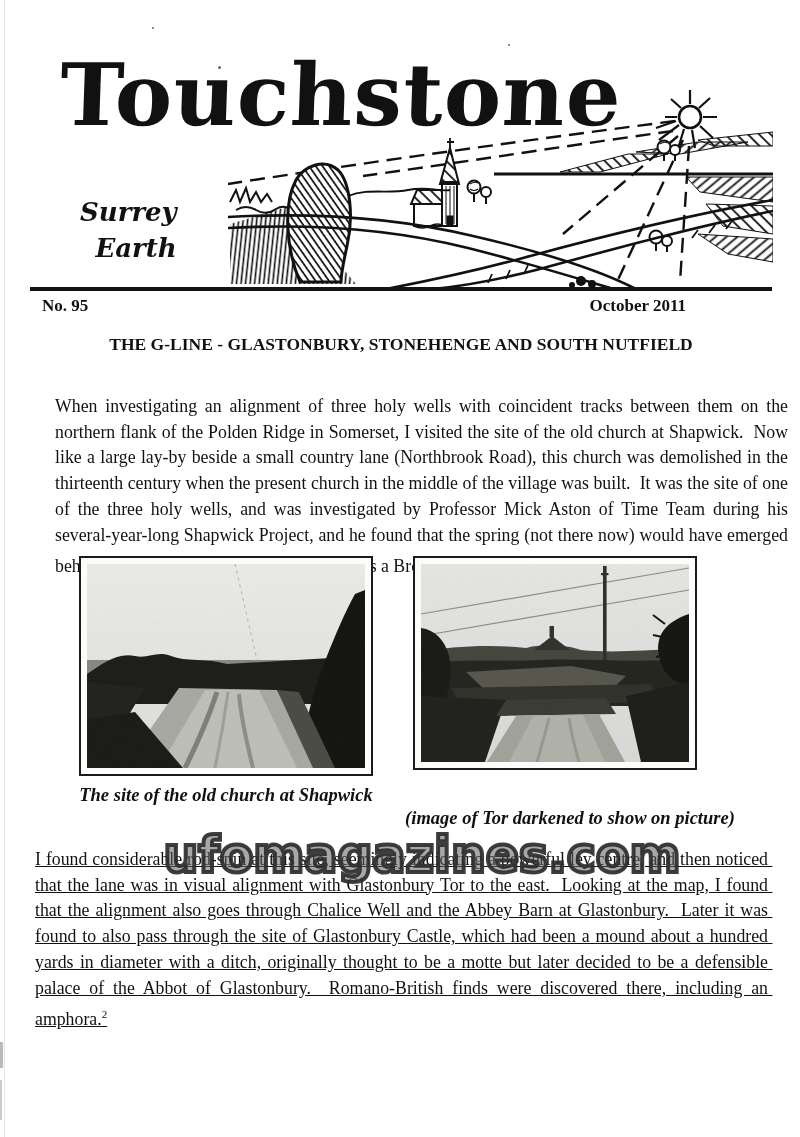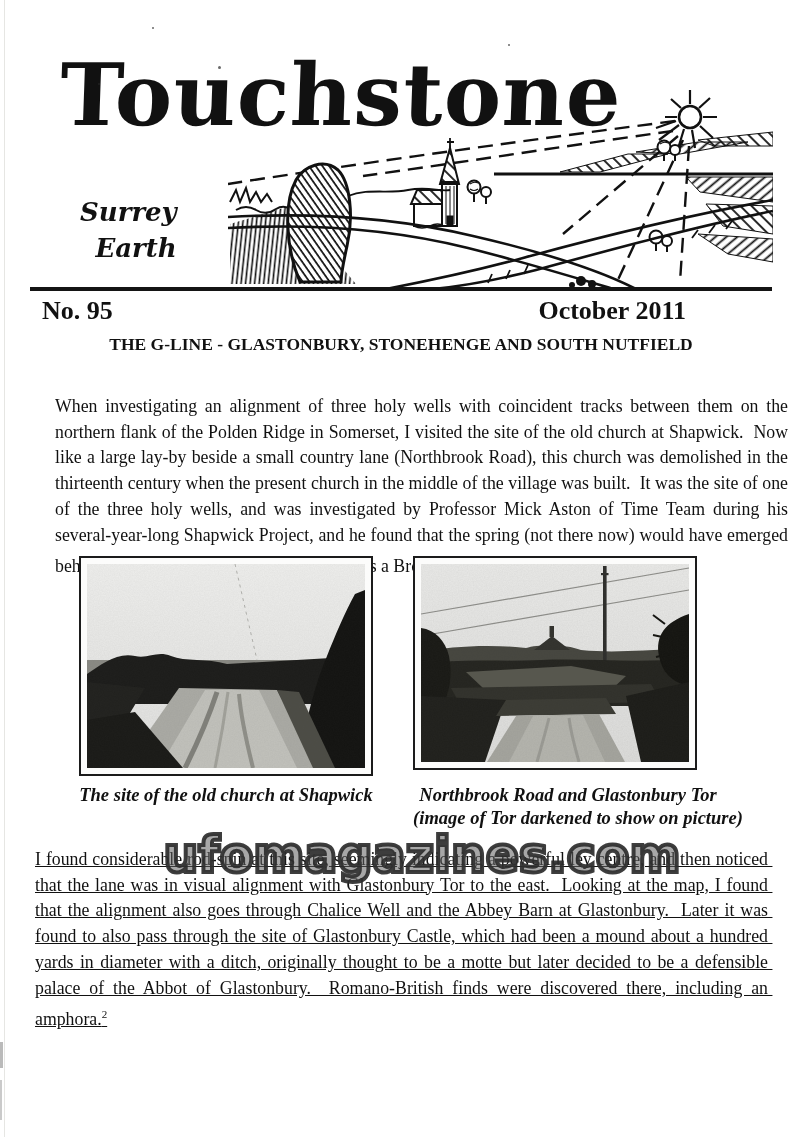--- a/index.html
+++ b/index.html
@@ -9,41 +9,41 @@
   
   .mast-title { position:absolute; left:60px; top:52px; font-family:"DejaVu Serif", serif;
                 font-weight:700; font-size:86px; line-height:1; letter-spacing:1px;
                 transform:skewX(-2deg); }
   .mast-sub { position:absolute; left:80px; top:194px; font-family:"DejaVu Serif", serif;
               font-style:italic; font-weight:700; font-size:26px; line-height:36px;text-align:right; }
   .mast-art { position:absolute; left:228px; top:84px; }
   .mast-rule { position:absolute; left:30px; top:287px; width:742px; height:4px; background:#141414; }
   .issue-row { position:absolute; left:30px; top:296px; width:742px; box-sizing:border-box;
                display:flex; justify-content:space-between; padding-left:12px; padding-right:86px;
-               font-weight:700; font-size:26px; }
+               font-weight:700; font-size:17px; }
 
   
   .headline { position:absolute; left:35px; top:334px; width:732px; text-align:center;
               font-weight:700; font-size:17.5px; }
   .para { position:absolute; left:35px; width:733px; text-align:justify; font-size:17.8px;
           line-height:25.8px; white-space:pre-wrap; }
   .p1 { top:376px;margin-left:20px; } .p2 { top:829px;text-decoration:underline; } .p3 { top:1027px; }
   .para sup { font-size:0.62em; white-space:normal; }
   .p3 i { font-style:italic; }
 
   
   .photo-frame { position:absolute; top:556px; border:2px solid #1b1b1b; background:#fcfcfb;
                  padding:6px; line-height:0; }
   .frame-left { left:79px; } .frame-right { left:413px; }
   svg.photo { display:block; }
   .caption { position:absolute; font-weight:700; font-style:italic; font-size:18.5px;
              text-align:center; line-height:23px; }
   .cap-left  { left:40px;  top:784px; width:372px; }
   .cap-right1{ left:368px; top:784px; width:400px; }
-  .cap-right2{ left:368px; top:807px; width:420px; }
+  .cap-right2{ left:360px; top:807px; width:420px; }
 
   
   .watermark { position:absolute; top:827px; left:20px; width:760px; text-align:center;
                transform:translateX(22px); font-family:"DejaVu Sans", sans-serif; font-weight:700;
                font-size:49px; letter-spacing:0; color:rgba(255,255,255,0.10);
                -webkit-text-stroke:4px rgba(45,45,45,0.92);
                text-shadow:0 0 1px rgba(60,60,60,0.5); z-index:5; }
 
   
   .scan-line { position:absolute; left:4px; top:0; width:1px; height:1137px; background:#e6e6e3; }
@@ -238,21 +238,20 @@
         <polygon points="85,136 185,134 195,150 75,152" fill="#3b3b34"></polygon>
         <polygon points="95,152 178,150 204,198 66,198" fill="#a5a59e"></polygon>
         <polygon points="112,152 162,151 184,198 88,198" fill="#b5b5ae"></polygon>
         <path d="M128 154 C 124 170 120 184 116 198 M148 154 C 150 170 154 184 158 198" stroke="#8a8a83" stroke-width="3" fill="none" opacity="0.6"></path>
       </g>
       <rect width="268" height="198" filter="url(#gB)" opacity="0.18"></rect>
     </svg>
   </div>
 
   <div class="caption cap-left">The site of the old church at Shapwick</div>
-  <div class="caption cap-right1">Northbrook Road and Glastonbury Tor</div>
   <div class="caption cap-right2">(image of Tor darkened to show on picture)</div>
 
   <p class="para p2"><span>I found considerable rod-spin at this site, seemingly indicating a powerful ley centre, and then noticed that the lane was in visual alignment with Glastonbury Tor to the east.  Looking at the map, I found that the alignment also goes through Chalice Well and the Abbey Barn at Glastonbury.  Later it was found to also pass through the site of Glastonbury Castle, which had been a mound about a hundred yards in diameter with a ditch, originally thought to be a motte but later decided to be a defensible palace of the Abbot of Glastonbury.  Romano-British finds were discovered there, including an amphora.</span><sup>2</sup></p>
 
 
   <div class="watermark">ufomagazines.com</div>
 
   <div class="scan-line"></div>
   <span class="speck" style="left:218px; top:66px; width:3px; height:3px;"></span>
   <span class="speck" style="left:152px; top:27px; width:2px; height:2px;"></span>

